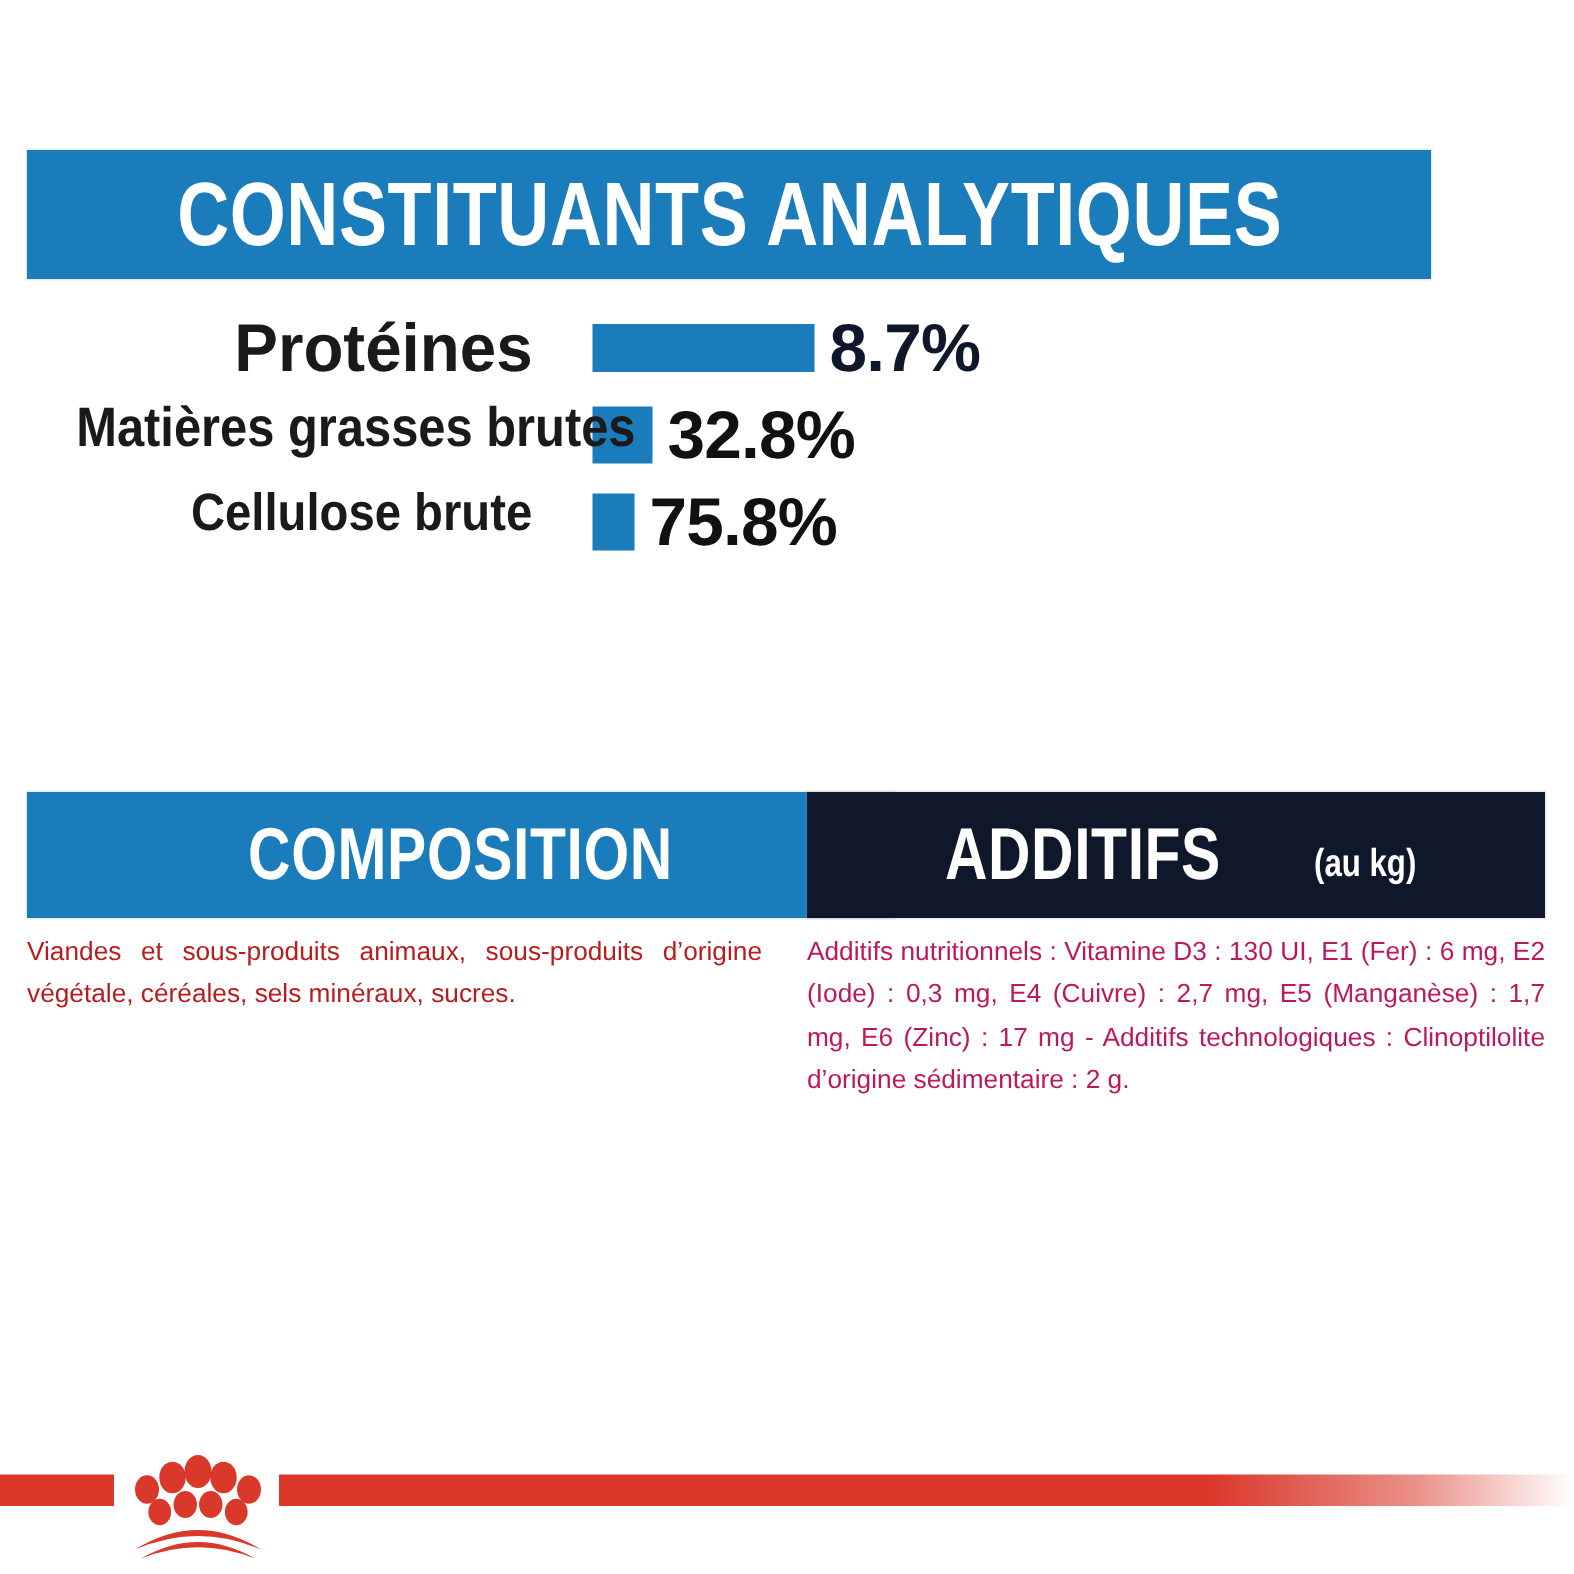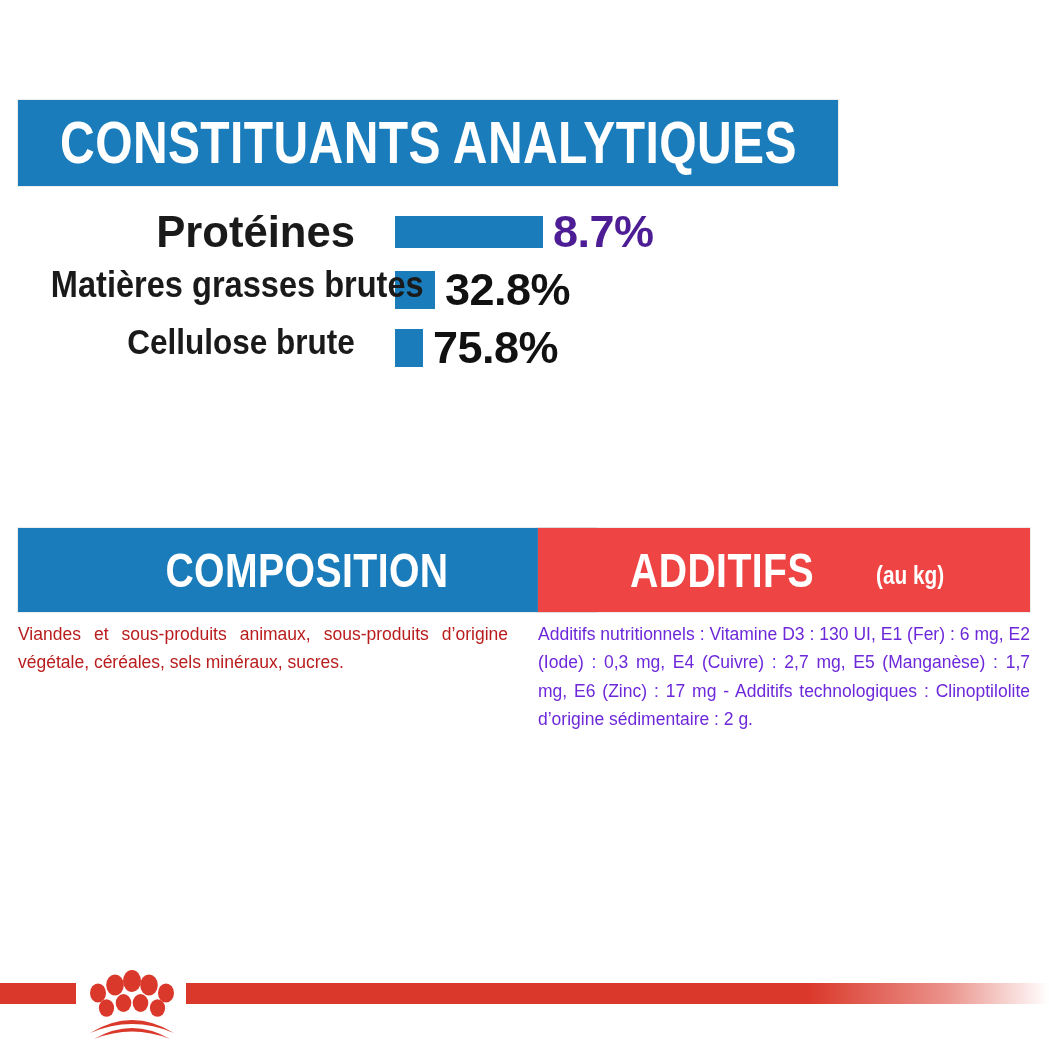--- a/index.html
+++ b/index.html
@@ -32,21 +32,21 @@
     transform-origin: center center;
     white-space: nowrap;
     letter-spacing: 0.5px;
   }
 
   
   #analytics-banner {
     position: absolute;
     left: 18px;
     top: 100px;
-    width: 820px;
+    width: 936px;
     height: 86px;
     justify-content: center;
   }
   #analytics-banner .banner-title {
     font-size: 60px;
     line-height: 1;
   }
 
   
   #nutrients {
@@ -194,21 +194,21 @@
 </div>
 
 <div id="nutrients">
 
   <div class="nutrient-row row-protein">
     <div class="nutrient-label">
       <span>Protéines</span>
     </div>
     <div class="bar-wrap">
       <div class="bar" id="bar-0" style="width: 148px; background: rgb(26, 124, 186);"></div>
-      <div class="nutrient-value" style="color: #4c1d95;">8.7%</div>
+      <div class="nutrient-value" style="color: #0f172a;">8.7%</div>
     </div>
   </div>
 
   <div class="nutrient-row row-fat">
     <div class="nutrient-label">
       <span>Matières grasses brutes</span>
     </div>
     <div class="bar-wrap">
       <div class="bar" id="bar-1" style="width: 40px; background: rgb(26, 124, 186);"></div>
       <div class="nutrient-value" style="color: rgb(17, 17, 17);">32.8%</div>
@@ -225,25 +225,25 @@
     </div>
   </div>
 
 </div>
 
 <div class="banner" id="composition-banner" style="background: rgb(26, 124, 186);">
   <div class="banner-title">COMPOSITION</div>
 </div>
 <div class="body-text" id="composition-text" style="color: #b91c1c;">Viandes et sous-produits animaux, sous-produits d’origine végétale, céréales, sels minéraux, sucres.</div>
 
-<div class="banner" id="additives-banner" style="background: #ef4444; gap: 41px;">
+<div class="banner" id="additives-banner" style="background: #0f172a; gap: 41px;">
   <div class="banner-title">ADDITIFS</div>
   <div class="banner-suffix">(au kg)</div>
 </div>
-<div class="body-text" id="additives-text" style="color: #6d28d9;">Additifs nutritionnels : Vitamine D3 : 130 UI, E1 (Fer) : 6 mg, E2 (Iode) : 0,3 mg, E4 (Cuivre) : 2,7 mg, E5 (Manganèse) : 1,7 mg, E6 (Zinc) : 17 mg - Additifs technologiques : Clinoptilolite d’origine sédimentaire : 2 g.</div>
+<div class="body-text" id="additives-text" style="color: #be185d;">Additifs nutritionnels : Vitamine D3 : 130 UI, E1 (Fer) : 6 mg, E2 (Iode) : 0,3 mg, E4 (Cuivre) : 2,7 mg, E5 (Manganèse) : 1,7 mg, E6 (Zinc) : 17 mg - Additifs technologiques : Clinoptilolite d’origine sédimentaire : 2 g.</div>
 
 <div id="footer">
   <div class="rule" id="rule-left" style="background: rgb(218, 56, 42);"></div>
   <div class="rule" id="rule-right"></div>
 
   <svg id="crown" viewBox="0 0 108 80">
     <g fill="#da382a">
 
       <ellipse cx="20" cy="30" rx="8" ry="9.5"></ellipse>
       <ellipse cx="37" cy="22" rx="8.8" ry="10.5"></ellipse>

